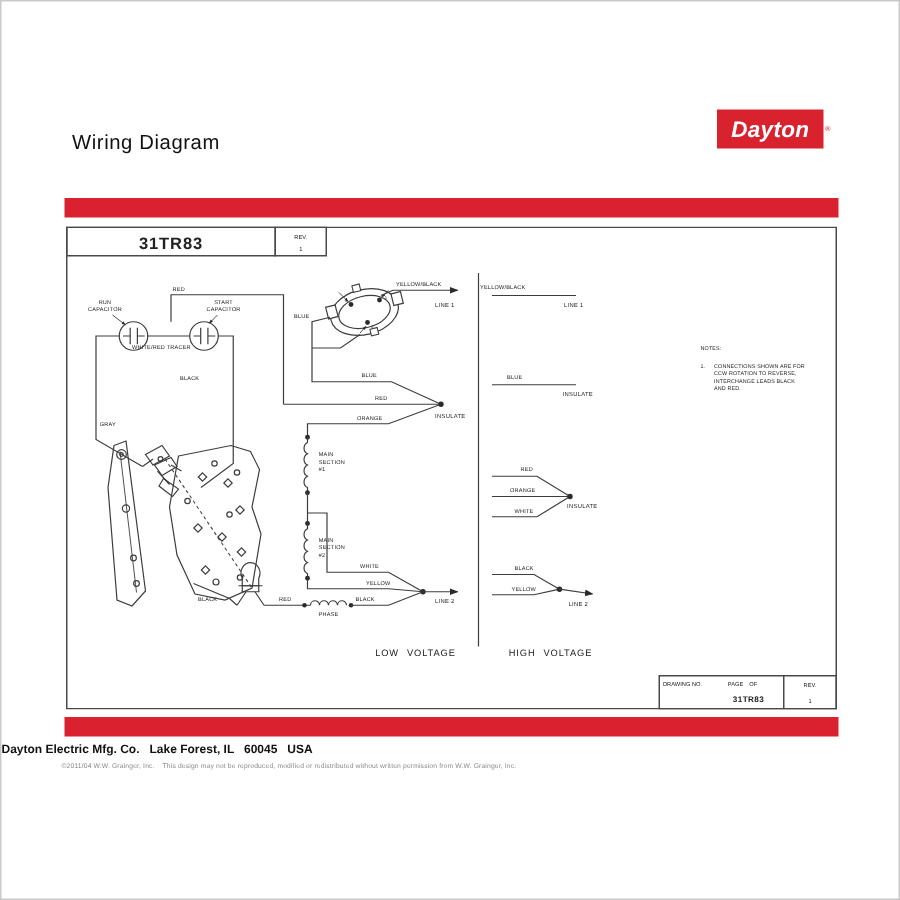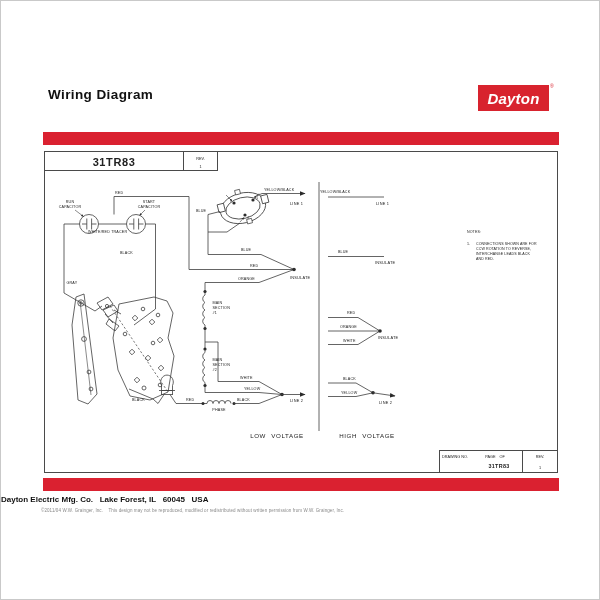--- a/index.html
+++ b/index.html
@@ -2,22 +2,22 @@
 <html><head>
 <meta charset="utf-8">
 <style>
   html,body{margin:0;padding:0;background:#fff;}
   #page{
     position:relative;width:598px;height:598px;background:#ffffff;
     border:1px solid #c9c9c9;overflow:hidden;
     font-family:"Liberation Sans",sans-serif;color:#1a1a1a;
   }
   .abs{position:absolute;}
-  #doc-title{left:47px;top:86px;font-size:13.5px;font-weight:bold;letter-spacing:.4px;color:#111;}
-  #brand-logo{left:477px;top:84px;width:71px;height:26px;background:#d8232e;
+  #doc-title{left:47px;top:86px;font-size:13.5px;font-weight:normal;letter-spacing:.4px;color:#111;}
+  #brand-logo{left:477px;top:72px;width:71px;height:26px;background:#d8232e;
     display:flex;align-items:center;justify-content:center;}
   #brand-logo .brand-text{color:#fff;font-weight:bold;font-style:italic;font-size:15px;letter-spacing:.2px;}
   #brand-reg{left:549px;top:82px;font-size:5px;color:#d8232e;}
   .red-bar{left:42px;width:516px;height:13px;background:#da2130;}
   #red-bar-top{top:131px;}
   #red-bar-bottom{top:477px;}
   #schematic{left:43px;top:150px;}
   #company-line{left:0;top:494px;width:545px;text-align:left;font-size:8px;font-weight:bold;
     white-space:pre;color:#111;}
   #copyright-line{left:40px;top:507px;font-size:4.5px;color:#8a8a8a;letter-spacing:.1px;white-space:pre;}

